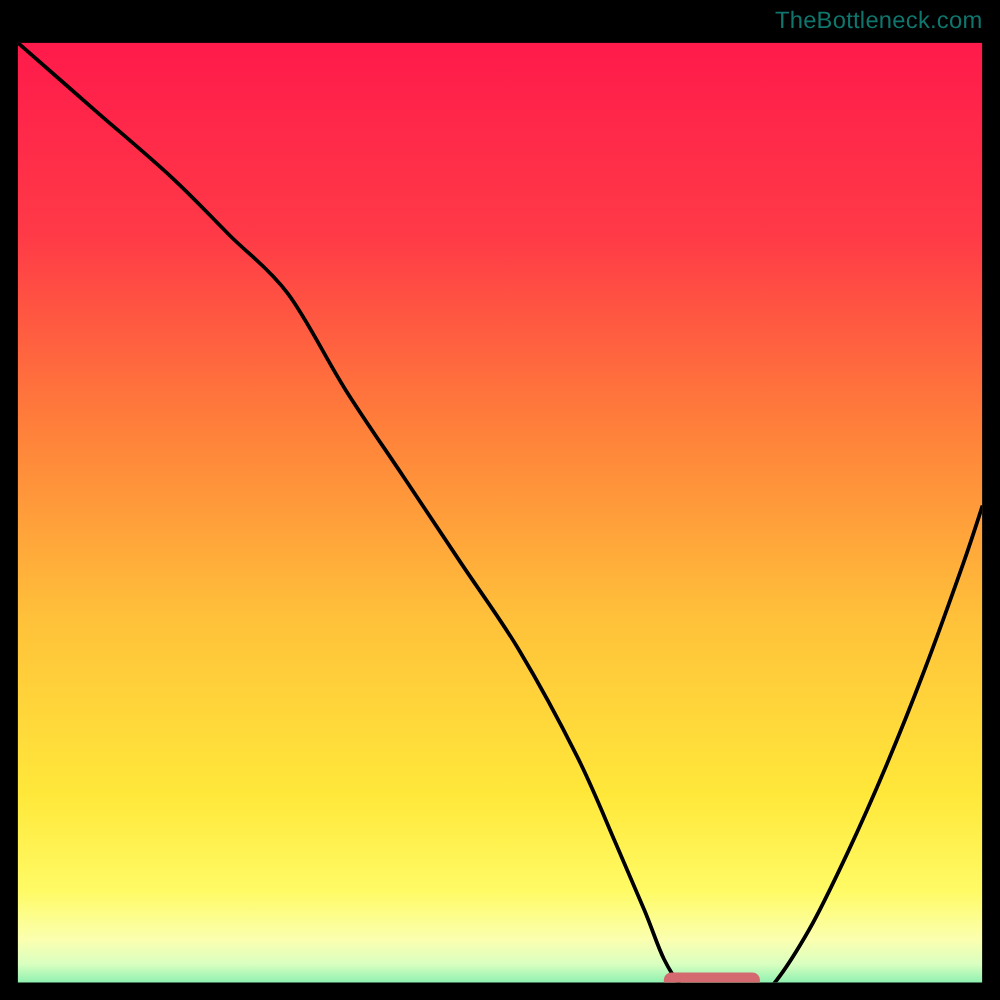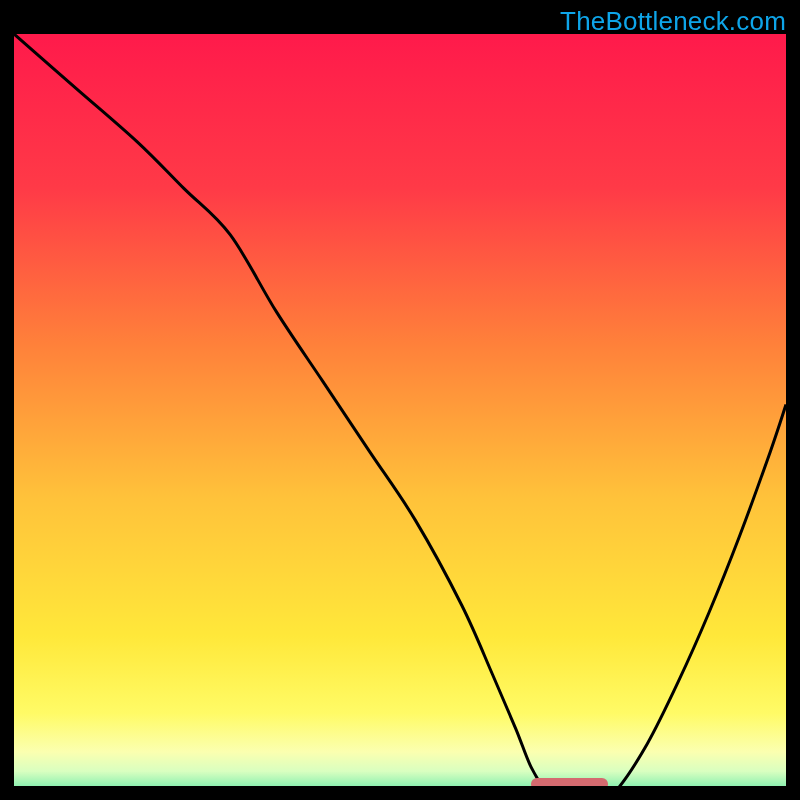--- a/index.html
+++ b/index.html
@@ -28,22 +28,22 @@
     overflow: hidden;
   }
   .gradient {
     position: absolute;
     inset: 0;
   }
   .watermark {
     position: absolute;
     top: 6px;
     right: 14px;
-    color: #0ea5e9;
-    font-size: 26px;
+    color: #0f766e;
+    font-size: 19px;
     font-weight: 400;
     letter-spacing: 0.2px;
   }
   svg.curve {
     position: absolute;
     inset: 0;
   }
   .sweet-spot {
     position: absolute;
     background: #d46a6f;

